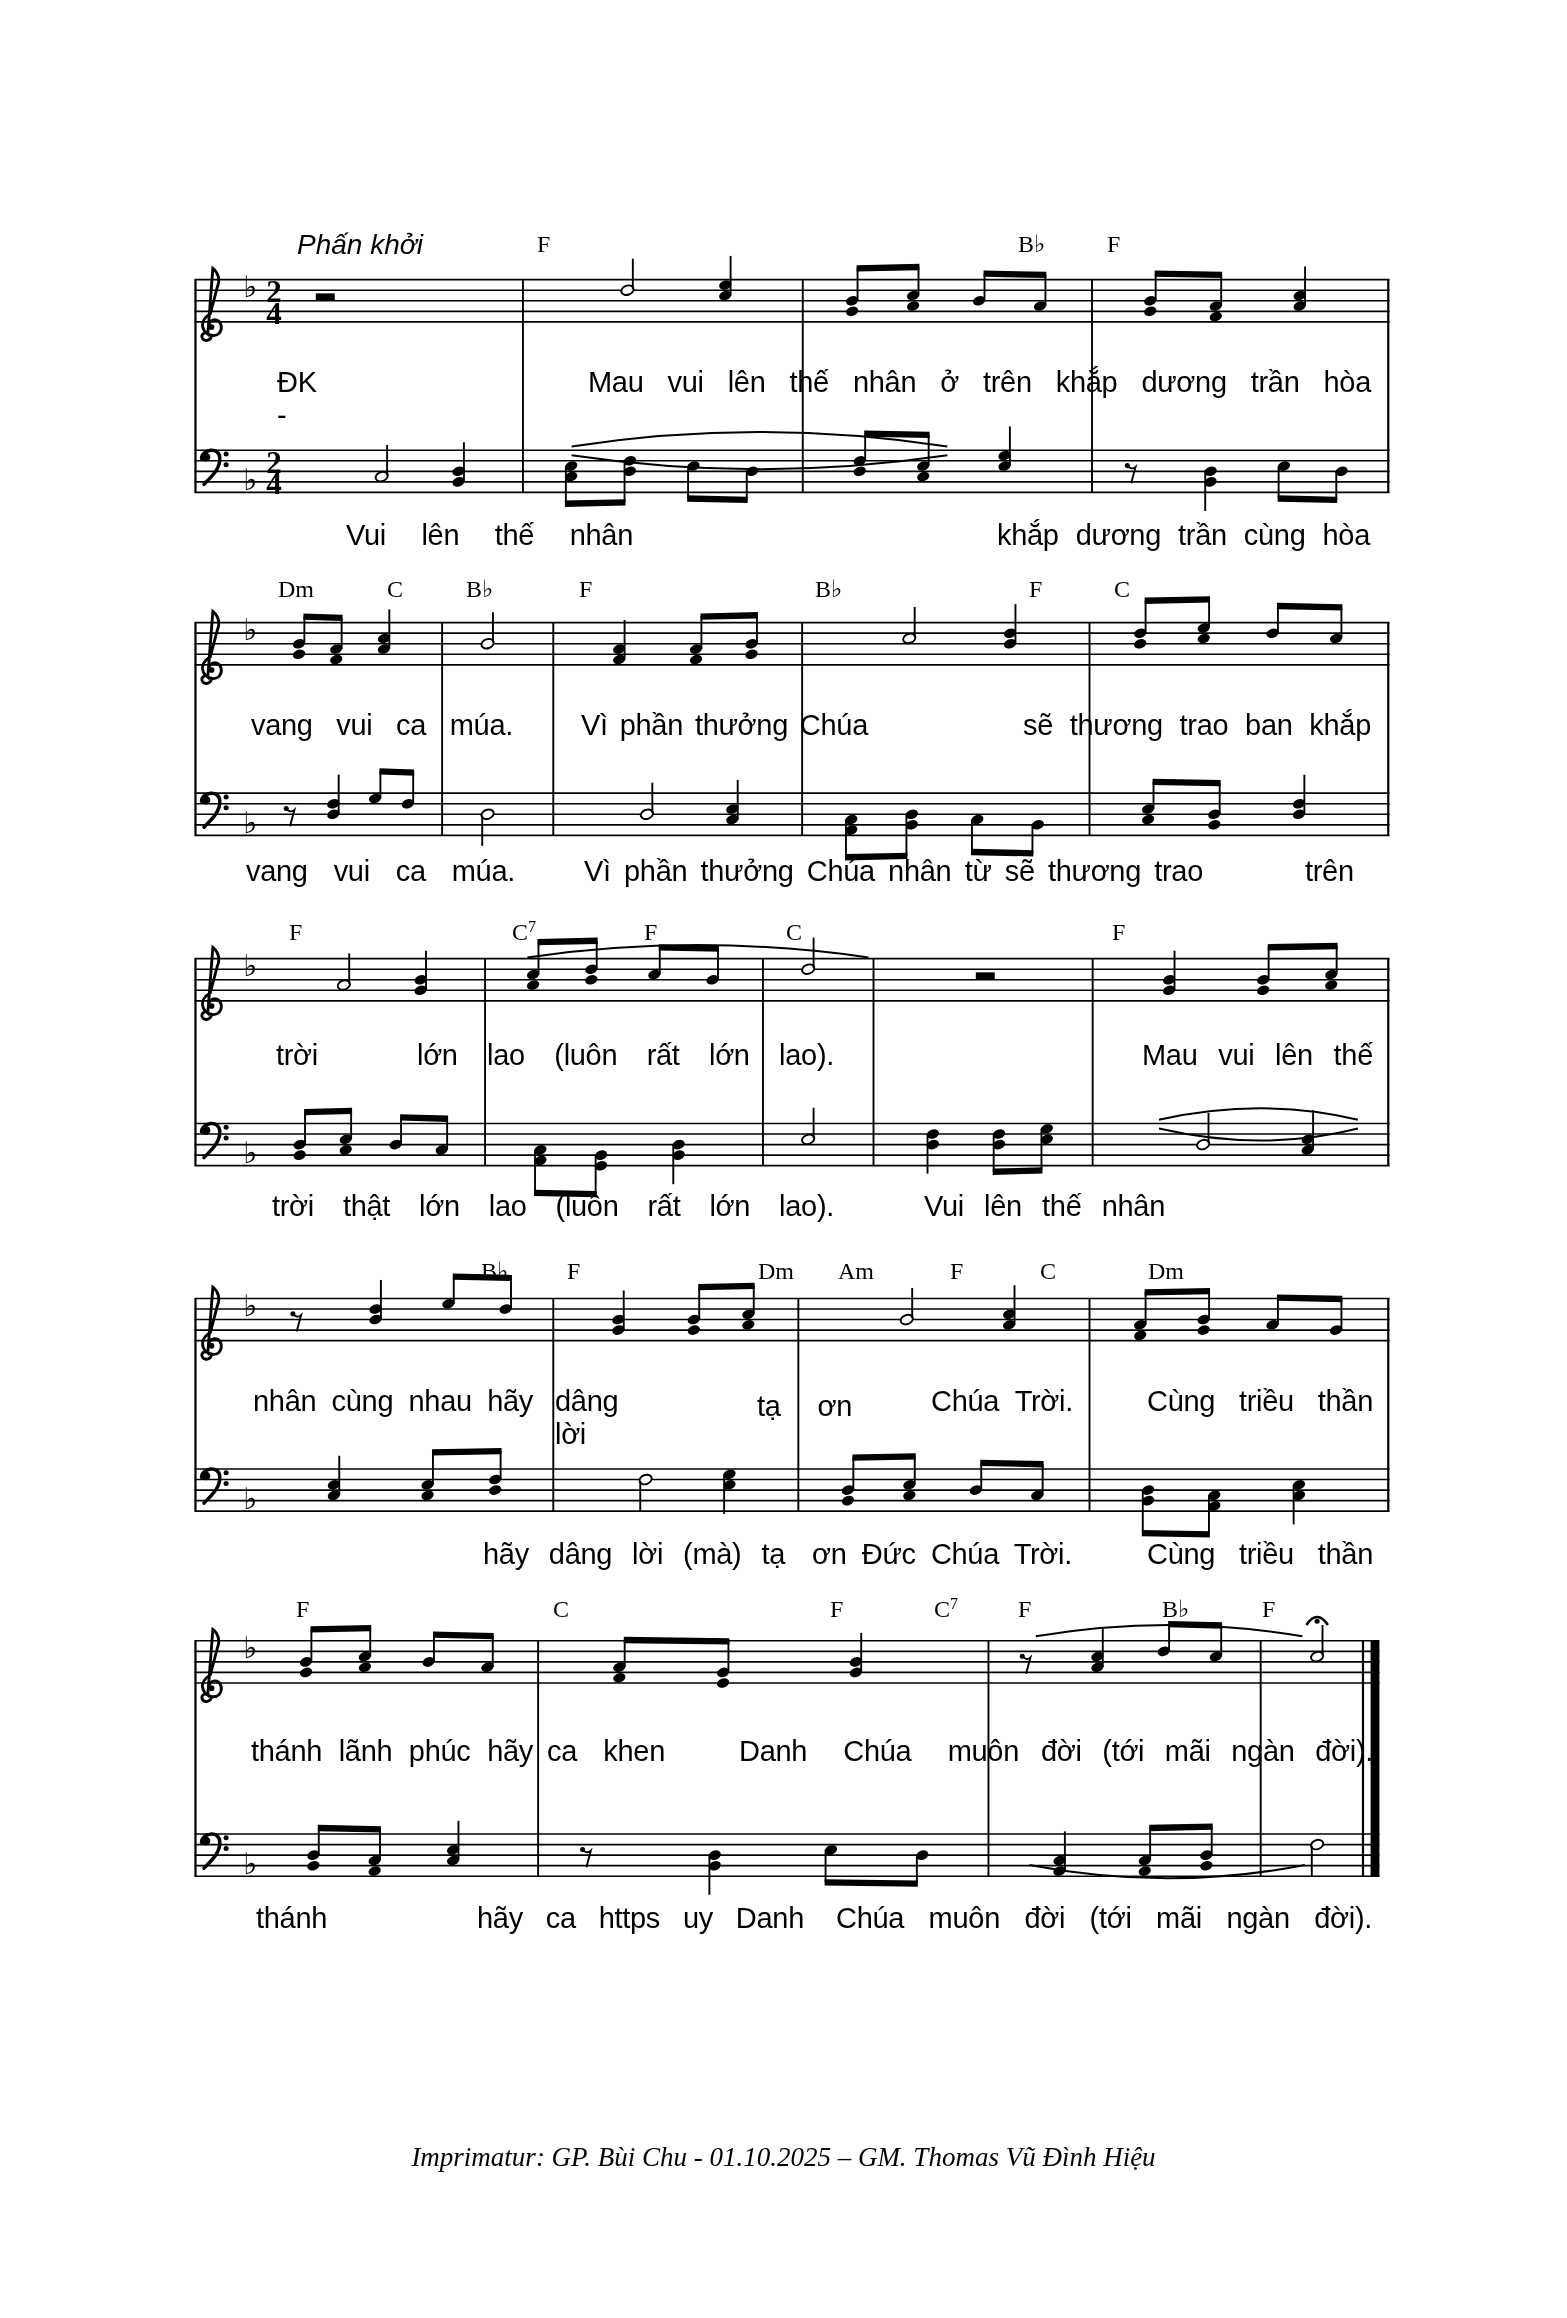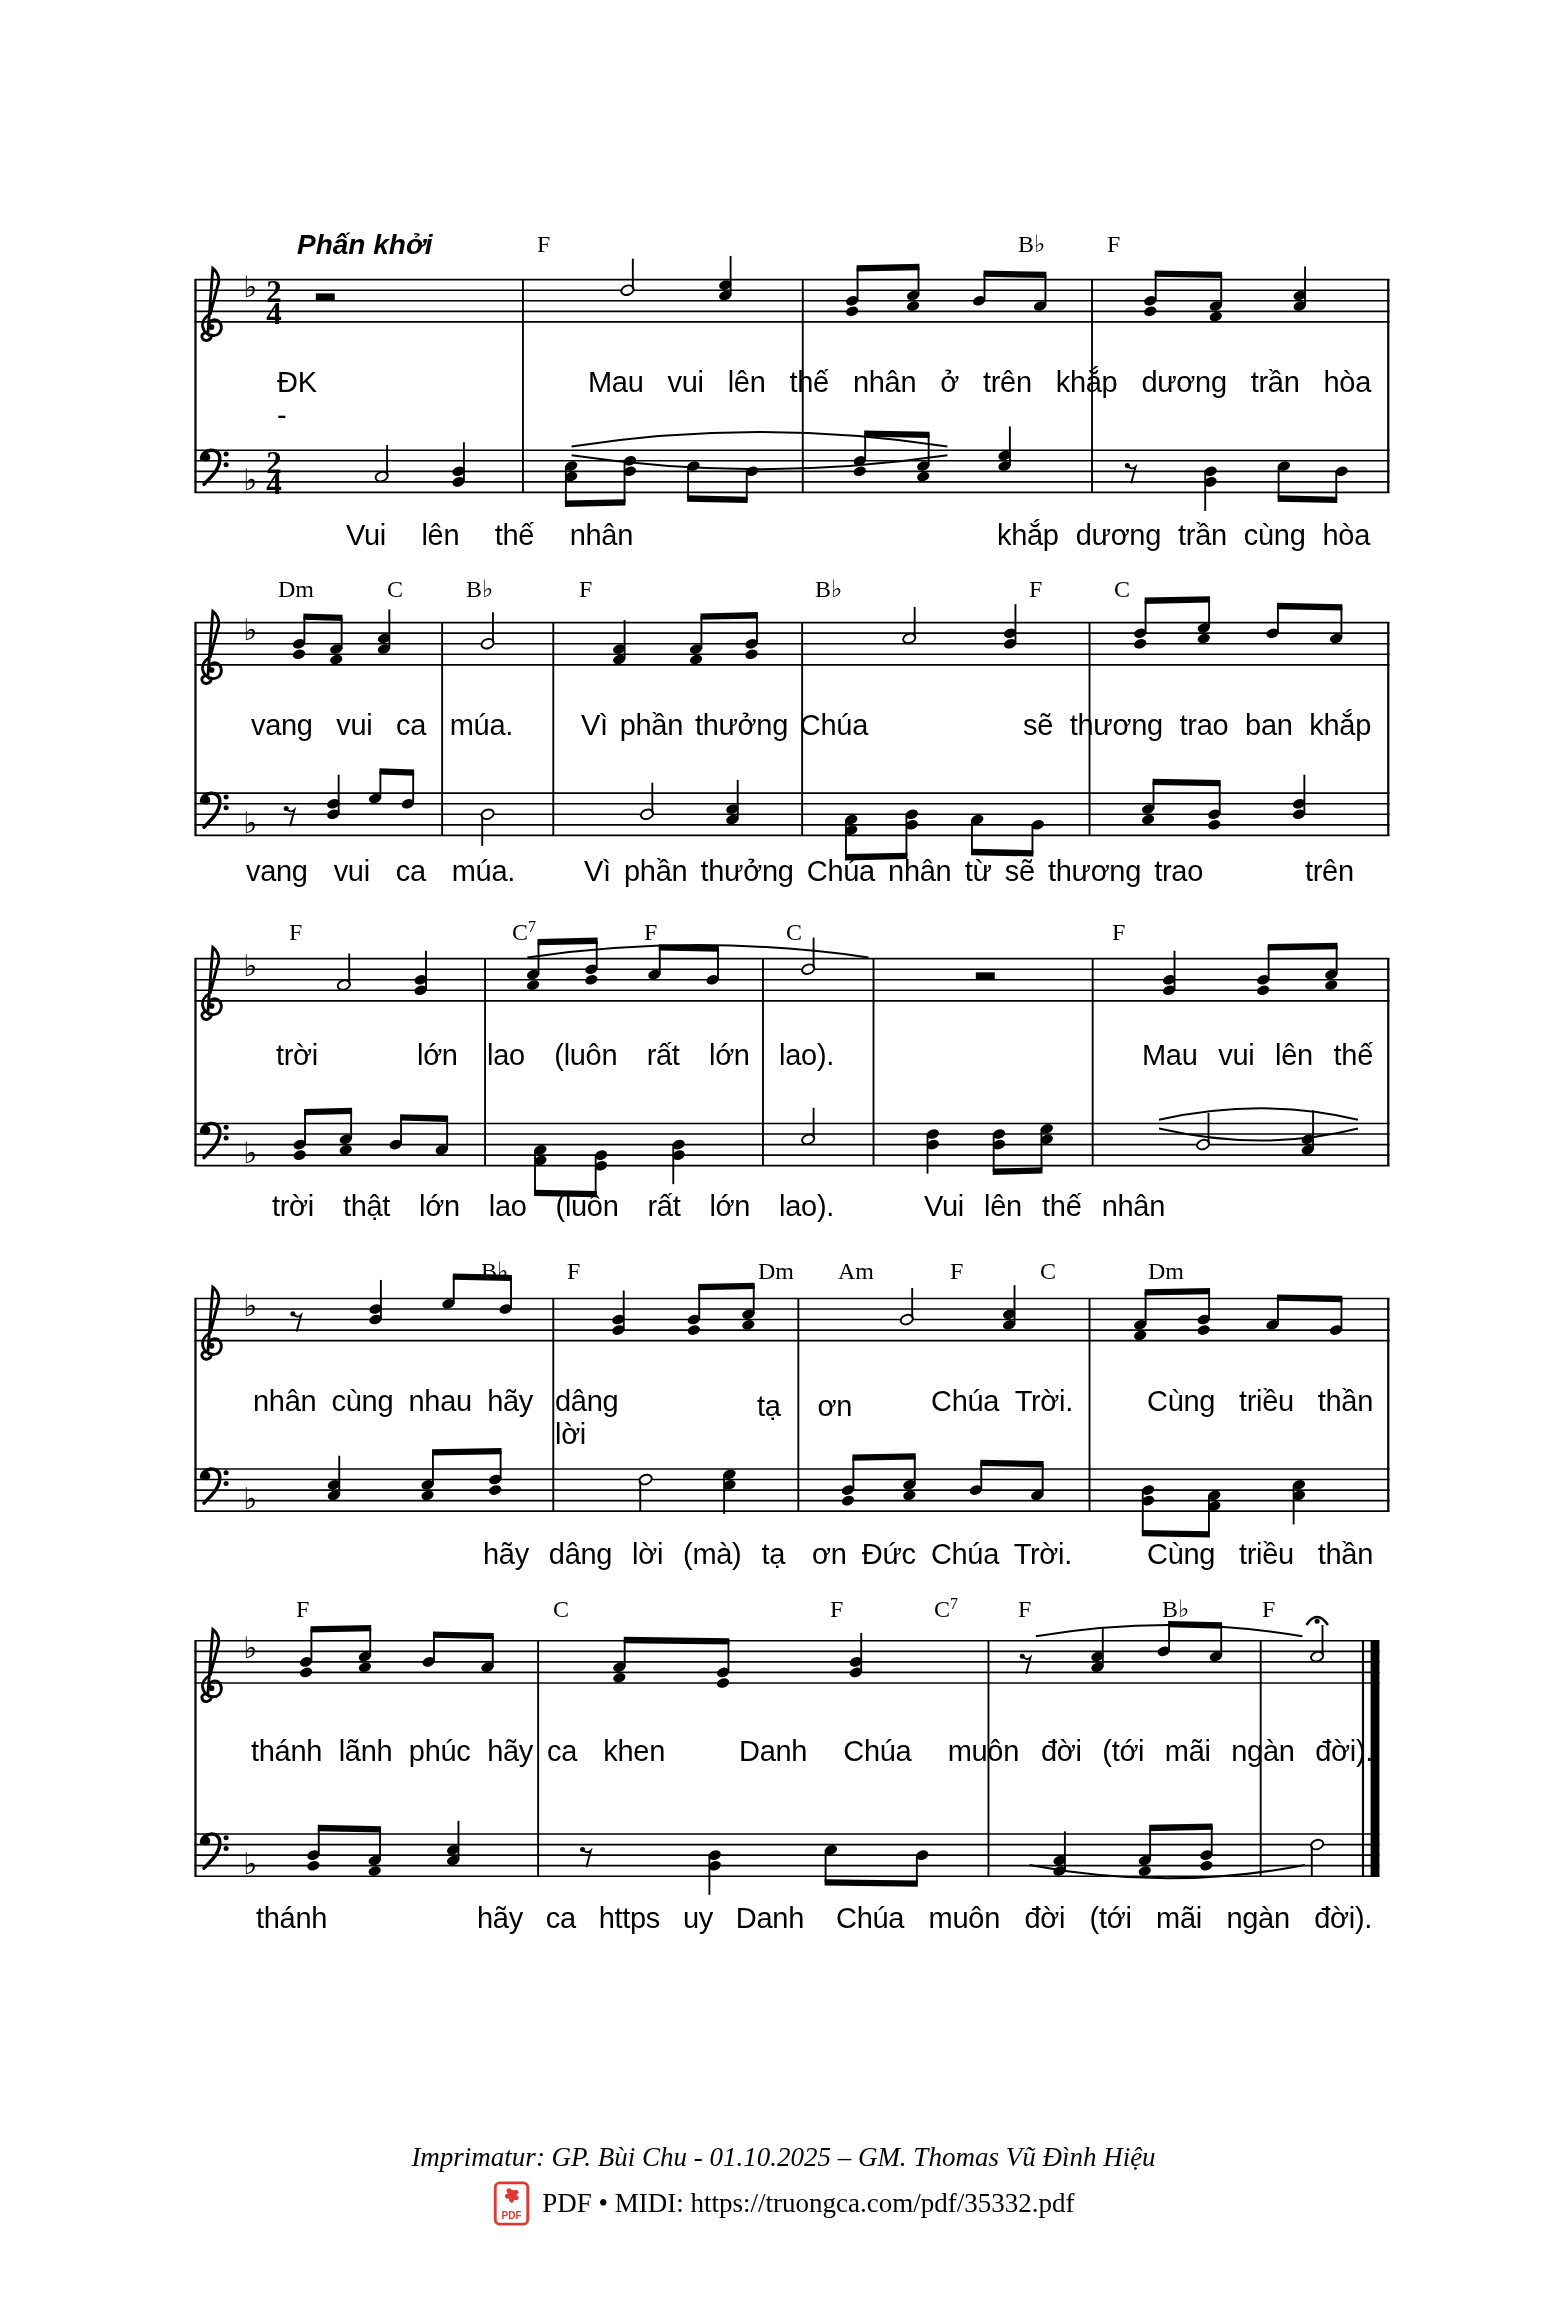--- a/index.html
+++ b/index.html
@@ -1,20 +1,20 @@
 <!DOCTYPE html>
 <html style="font-size:10px"><head>
 <meta charset="utf-8">
 <title>Score</title>
 <style>
   html,body{margin:0;padding:0;background:#888;}
   #page{position:relative;width:1567px;height:2319px;background:#ffffff;overflow:hidden;
         font-family:"Liberation Sans",sans-serif;color:#000;}
   #notation{position:absolute;left:0;top:0;}
-  .tempo{position:absolute;font-style:italic;font-weight:700;font-size:28px;line-height:1;
+  .tempo{position:absolute;font-style:italic;font-weight:400;font-size:28px;line-height:1;
          font-family:"Liberation Sans",sans-serif;}
   .chord{position:absolute;font-family:"Liberation Serif","DejaVu Serif","DejaVu Sans",serif;
          font-size:24px;line-height:1;white-space:nowrap;}
   .chord .sup{font-size:16px;position:relative;top:-8.2px;}
   .tsig{position:absolute;font-family:"Liberation Serif",serif;font-weight:bold;
         font-size:31px;line-height:1;width:38px;text-align:center;}
   .flat{position:absolute;font-family:"DejaVu Sans",sans-serif;font-size:30px;line-height:1;}
   .lyric{position:absolute;font-size:29px;line-height:1.15;letter-spacing:-0.3px;
          text-align:justify;text-align-last:justify;-moz-text-align-last:justify;}
   .footer-line{position:absolute;left:0;width:1567px;text-align:center;
@@ -658,23 +658,15 @@
       <div class="lyric" style="left: 547px; top: 1735px; width: 118px;">ca khen</div>
       <div class="lyric" style="left: 739px; top: 1735px; width: 280px;">Danh Chúa muôn</div>
       <div class="lyric" style="left: 1041px; top: 1735px; width: 332px;">đời (tới mãi ngàn đời).</div>
       <div class="lyric" style="left: 256px; top: 1902px; width: 78px;">thánh</div>
       <div class="lyric" style="left: 477px; top: 1902px; width: 327px;">hãy ca https uy Danh</div>
       <div class="lyric" style="left: 836px; top: 1902px; width: 536px;">Chúa muôn đời (tới mãi ngàn đời).</div>
     </div>
 
   <div class="footer-line imprimatur" style="top:2144px">Imprimatur: GP. Bùi Chu - 01.10.2025 – GM. Thomas Vũ Đình Hiệu</div>
 
-  <div class="link-row" style="top:2181px">
-    <svg width="37" height="45" viewBox="0 0 58 72">
-      <rect x="3" y="3" width="52" height="66" rx="7" fill="#ffffff" stroke="#e0382e" stroke-width="4.5"></rect>
-      <path d="M29,14 C24,7 17,16 24,20 C16,20 17,30 25,28 C24,36 33,37 33,30 C40,33 44,25 36,22 C43,21 41,12 33,15 Z" fill="#e0382e"></path>
-      <text x="29" y="60" text-anchor="middle" font-family="Liberation Sans, sans-serif" font-size="16" font-weight="bold" fill="#e0382e">PDF</text>
-    </svg>
-    <span class="link-text">PDF • MIDI: https://truongca.com/pdf/35332.pdf</span>
-  </div>
 
 </div>
 
 
 </body></html>

